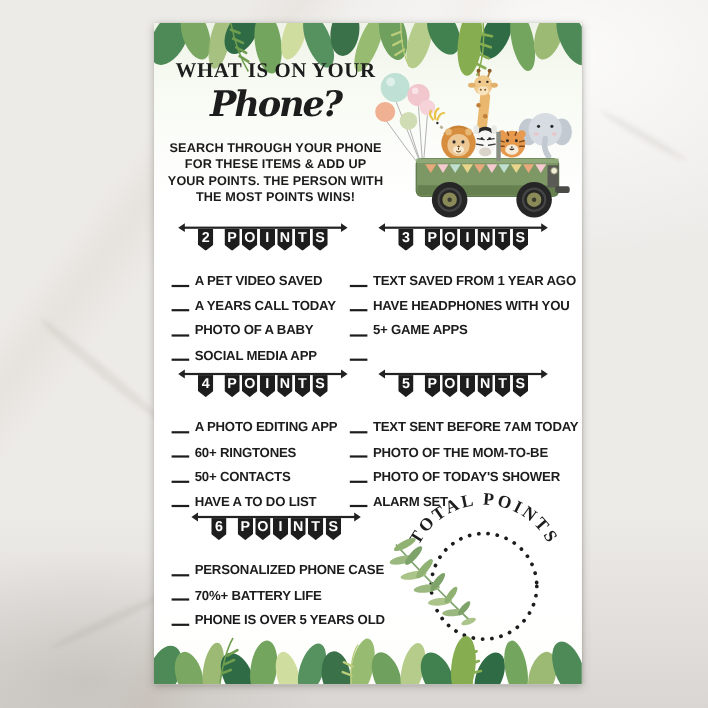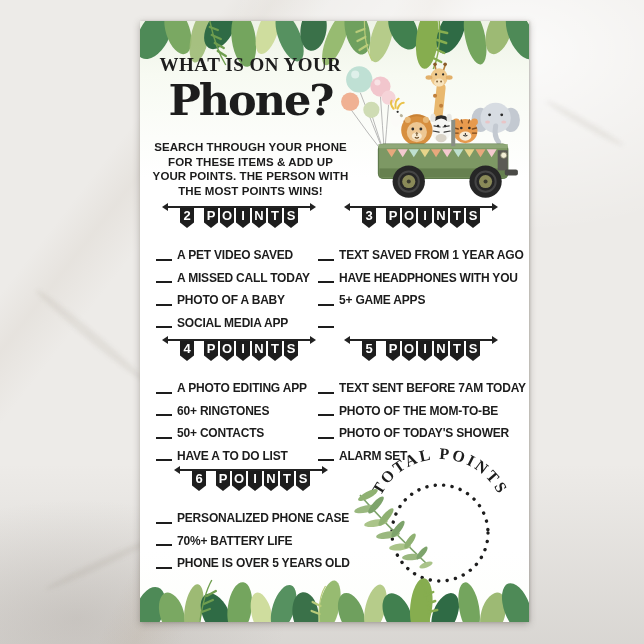--- a/index.html
+++ b/index.html
@@ -20,21 +20,21 @@
     background:linear-gradient(180deg,#eef3e7 0%,#f7faf2 9%,#ffffff 26%,#ffffff 88%,#fdfefb 100%);
     box-shadow:0 2px 7px rgba(75,70,62,.38), 1px 0 2px rgba(75,70,62,.18);
     overflow:hidden;
   }
   .greenery{position:absolute;left:0;width:100%;pointer-events:none;}
   .greenery.top{top:0;height:62px;}
   .greenery.bottom{bottom:0;height:58px;}
 
   .title-block{position:absolute;left:8px;top:33px;width:205px;text-align:center;color:#1d1d1d;}
   .title-line{font-family:"Liberation Serif",serif;font-weight:bold;font-size:19px;letter-spacing:.5px;line-height:1.15;}
-  .title-script{font-family:"DejaVu Serif",serif;font-weight:bold;font-size:43px;line-height:1.05;letter-spacing:-2px;margin-top:2px;}
+  .title-script{font-family:"DejaVu Serif",serif;font-style:italic;font-weight:bold;font-size:32px;line-height:1.05;letter-spacing:-2px;margin-top:2px;}
   .intro{margin:17px auto 0;width:196px;font-size:11.5px;font-weight:bold;line-height:1.28;letter-spacing:.1px;color:#1b1b1b;}
 
   .truck-wrap{position:absolute;left:196px;top:32px;width:192px;height:152px;}
 
   .section{position:absolute;}
   #sec2{left:16px;top:181px;width:166px;}
   #sec3{left:178px;top:181px;width:206px;}
   #sec4{left:16px;top:314px;width:166px;}
   #sec5{left:178px;top:314px;width:206px;}
   #sec6{left:16px;top:444px;width:250px;}
@@ -233,21 +233,21 @@
           <span class="flag">S</span>
         </span>
     </div>
     <div class="items">
       <div class="item">
           <span class="blank"></span>
           <span class="item-label">A PET VIDEO SAVED</span>
         </div>
       <div class="item">
           <span class="blank"></span>
-          <span class="item-label">A MISSED CALL TODAY</span>
+          <span class="item-label">A YEARS CALL TODAY</span>
         </div>
       <div class="item">
           <span class="blank"></span>
           <span class="item-label">PHOTO OF A BABY</span>
         </div>
       <div class="item">
           <span class="blank"></span>
           <span class="item-label">SOCIAL MEDIA APP</span>
         </div>
     </div>

